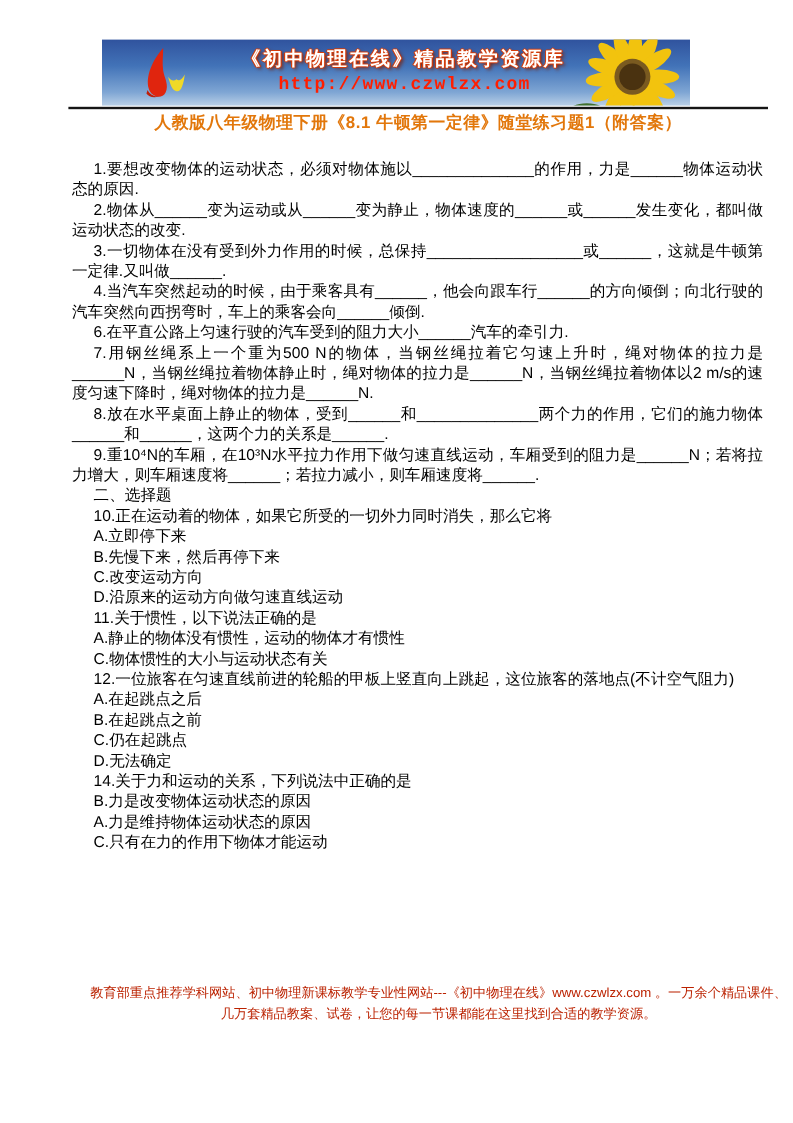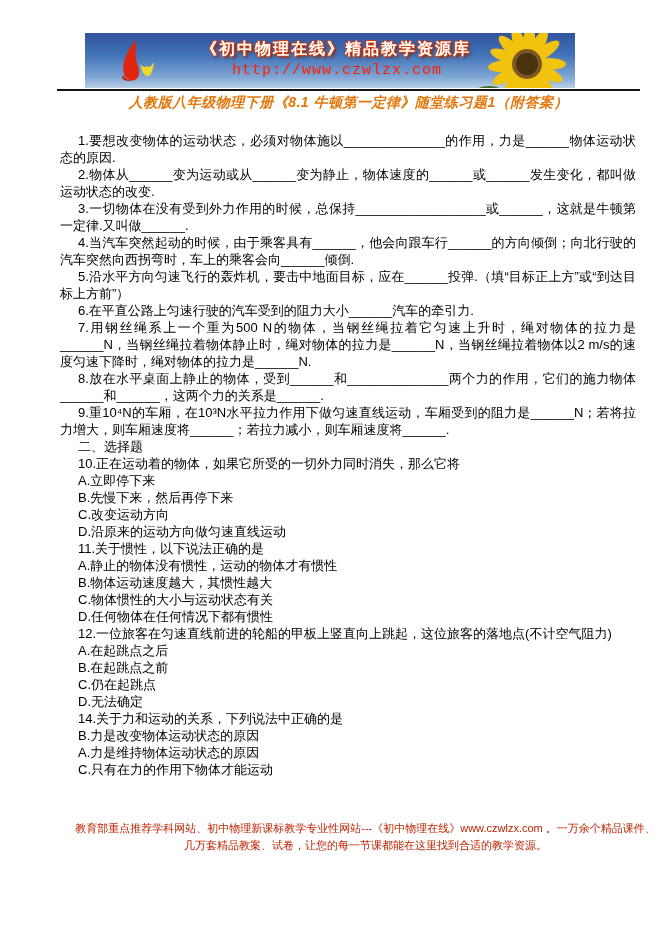--- a/index.html
+++ b/index.html
@@ -18,36 +18,35 @@
   }
   .banner-logo { position:absolute; left:24px; top:6px; width:50px; height:46px; }
   .banner-text {
     position:absolute; left:78px; right:66px; top:6px; text-align:center;
     color:#ffffff; font-weight:bold; font-size:16px; letter-spacing:2px;
     text-shadow:1px 0 0 #d43c0a,-1px 0 0 #d43c0a,0 1px 0 #d43c0a,0 -1px 0 #d43c0a,2px 2px 3px #7c1e04;
     white-space:nowrap;
   }
   .banner-url {
     position:absolute; left:80px; right:66px; top:29px; text-align:center;
-    color:#ff1e00; font-weight:normal; font-size:15px; letter-spacing:1px;
+    color:#ff1e00; font-weight:bold; font-size:15px; letter-spacing:1px;
     font-family:"Liberation Mono","DejaVu Sans Mono",monospace;
     white-space:nowrap;
   }
   .sunflower { position:absolute; right:-8px; bottom:-16px; }
   
   .header-rule {
     position:absolute; left:57px; right:57px; top:89px;
     border-top:2px solid #151515; height:0;
   }
   
   .doc-title {
     position:absolute; left:58px; right:58px; top:94px; margin:0;
     text-align:center; font-size:14px; font-weight:bold; color:#e2770b;
     letter-spacing:0.5px;
-    font-style:italic;
   }
   
   .content {
     position:absolute; left:60px; right:61px; top:132px;
     font-size:13px; line-height:17px; text-align:justify;
   }
   .content p { margin:0; text-indent:18px; }
   
   .footer {
     position:absolute; left:60px; right:26px; top:820px;
@@ -94,36 +93,33 @@
 
   <div class="header-rule"></div>
 
   <h1 class="doc-title">人教版八年级物理下册《8.1 牛顿第一定律》随堂练习题1（附答案）</h1>
 
   <div class="content">
     <p>1.要想改变物体的运动状态，必须对物体施以______________的作用，力是______物体运动状态的原因.</p>
     <p>2.物体从______变为运动或从______变为静止，物体速度的______或______发生变化，都叫做运动状态的改变.</p>
     <p>3.一切物体在没有受到外力作用的时候，总保持__________________或______，这就是牛顿第一定律.又叫做______.</p>
     <p>4.当汽车突然起动的时候，由于乘客具有______，他会向跟车行______的方向倾倒；向北行驶的汽车突然向西拐弯时，车上的乘客会向______倾倒.</p>
-    <p>5.沿水平方向匀速飞行的轰炸机，要击中地面目标，应在______投弹.（填“目标正上方”或“到达目标上方前”）</p>
     <p>6.在平直公路上匀速行驶的汽车受到的阻力大小______汽车的牵引力.</p>
     <p>7.用钢丝绳系上一个重为500 N的物体，当钢丝绳拉着它匀速上升时，绳对物体的拉力是______N，当钢丝绳拉着物体静止时，绳对物体的拉力是______N，当钢丝绳拉着物体以2 m/s的速度匀速下降时，绳对物体的拉力是______N.</p>
     <p>8.放在水平桌面上静止的物体，受到______和______________两个力的作用，它们的施力物体______和______，这两个力的关系是______.</p>
     <p>9.重10⁴N的车厢，在10³N水平拉力作用下做匀速直线运动，车厢受到的阻力是______N；若将拉力增大，则车厢速度将______；若拉力减小，则车厢速度将______.</p>
     <p>二、选择题</p>
     <p>10.正在运动着的物体，如果它所受的一切外力同时消失，那么它将</p>
     <p>A.立即停下来</p>
     <p>B.先慢下来，然后再停下来</p>
     <p>C.改变运动方向</p>
     <p>D.沿原来的运动方向做匀速直线运动</p>
     <p>11.关于惯性，以下说法正确的是</p>
     <p>A.静止的物体没有惯性，运动的物体才有惯性</p>
-    <p>B.物体运动速度越大，其惯性越大</p>
     <p>C.物体惯性的大小与运动状态有关</p>
-    <p>D.任何物体在任何情况下都有惯性</p>
     <p>12.一位旅客在匀速直线前进的轮船的甲板上竖直向上跳起，这位旅客的落地点(不计空气阻力)</p>
     <p>A.在起跳点之后</p>
     <p>B.在起跳点之前</p>
     <p>C.仍在起跳点</p>
     <p>D.无法确定</p>
     <p>14.关于力和运动的关系，下列说法中正确的是</p>
     <p>B.力是改变物体运动状态的原因</p>
     <p>A.力是维持物体运动状态的原因</p>
     <p>C.只有在力的作用下物体才能运动</p>
   </div>

